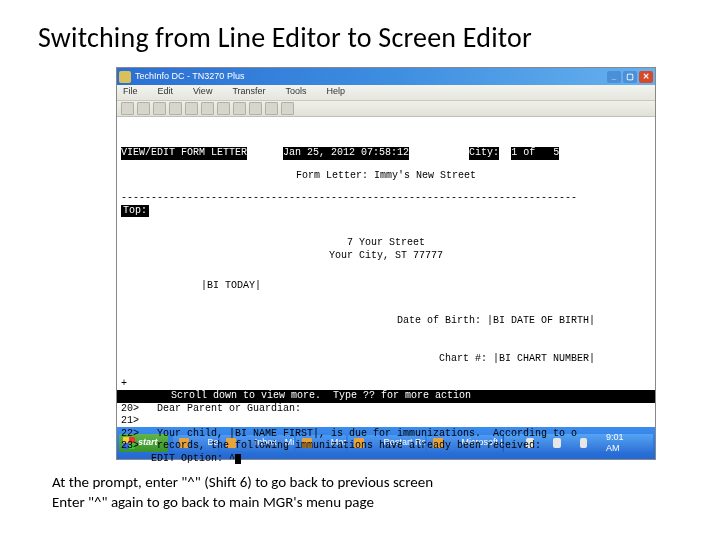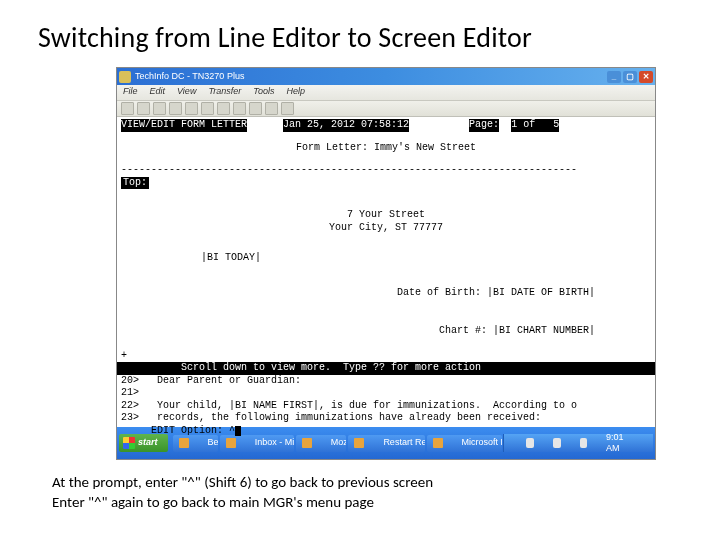--- a/index.html
+++ b/index.html
@@ -54,23 +54,22 @@
   .titlebar .min-btn, .titlebar .max-btn { background: #4a8fd8; color:#fff; }
   .titlebar .close-btn { background: #d44a2a; color:#fff; }
   .menubar {
     height: 16px;
     background: linear-gradient(#f3f3ef, #e6e6df);
     border-bottom: 1px solid #c8c8c0;
     padding: 1px 6px;
     font-family: Tahoma, sans-serif;
     font-size: 9px;
     display: flex;
-    gap: 12px;
+    gap: 20px;
     color: #333;
-    font-style: italic;
   }
   .toolbar {
     height: 16px;
     background: linear-gradient(#f0f0ea, #e1e1d8);
     border-bottom: 1px solid #c0c0b8;
     padding: 1px 4px;
     display: flex;
     gap: 3px;
     align-items: center;
   }
@@ -89,41 +88,42 @@
   }
   .inv {
     background: #000;
     color: #fff;
     display: inline-block;
   }
   .header-row {
     display: flex;
     justify-content: flex-start;
     white-space: pre;
+    margin-top: 28px;
   }
   .center { text-align: center; }
   .dashline {
     letter-spacing: 0;
     overflow: hidden;
     white-space: nowrap;
   }
   .top-label {
     background: #000; color: #fff;
     display: inline-block;
     padding: 0 2px;
   }
   .info-right {
     text-align: right;
     padding-right: 56px;
     white-space: pre;
   }
   .scroll-bar-row {
     background: #000; color: #fff;
     white-space: pre;
-    padding: 0 22px;
+    padding: 0 12px;
     margin: 0 -4px;
   }
   .line-row { white-space: pre; }
   .cursor {
     display: inline-block;
     width: 6px; height: 10px;
     background: #000;
     vertical-align: text-bottom;
   }
   .taskbar {
@@ -227,21 +227,21 @@
     <span class="tb-icon"></span>
     <span class="tb-icon"></span>
   </div>
 
   <div class="terminal-body">
     <div class="header-row">
       <span class="inv">VIEW/EDIT FORM LETTER</span>
       <span>      </span>
       <span class="inv">Jan 25, 2012 07:58:12</span>
       <span>          </span>
-      <span class="inv">Page:</span>
+      <span class="inv">City:</span>
       <span>  </span>
       <span class="inv">1 of   5</span>
     </div>
     <div style="height:10px"></div>
     <div class="center">Form Letter: Immy's New Street</div>
     <div style="height:10px"></div>
     <div class="dashline">----------------------------------------------------------------------------</div>
     <div>
       <span class="top-label">Top:</span>
     </div>

